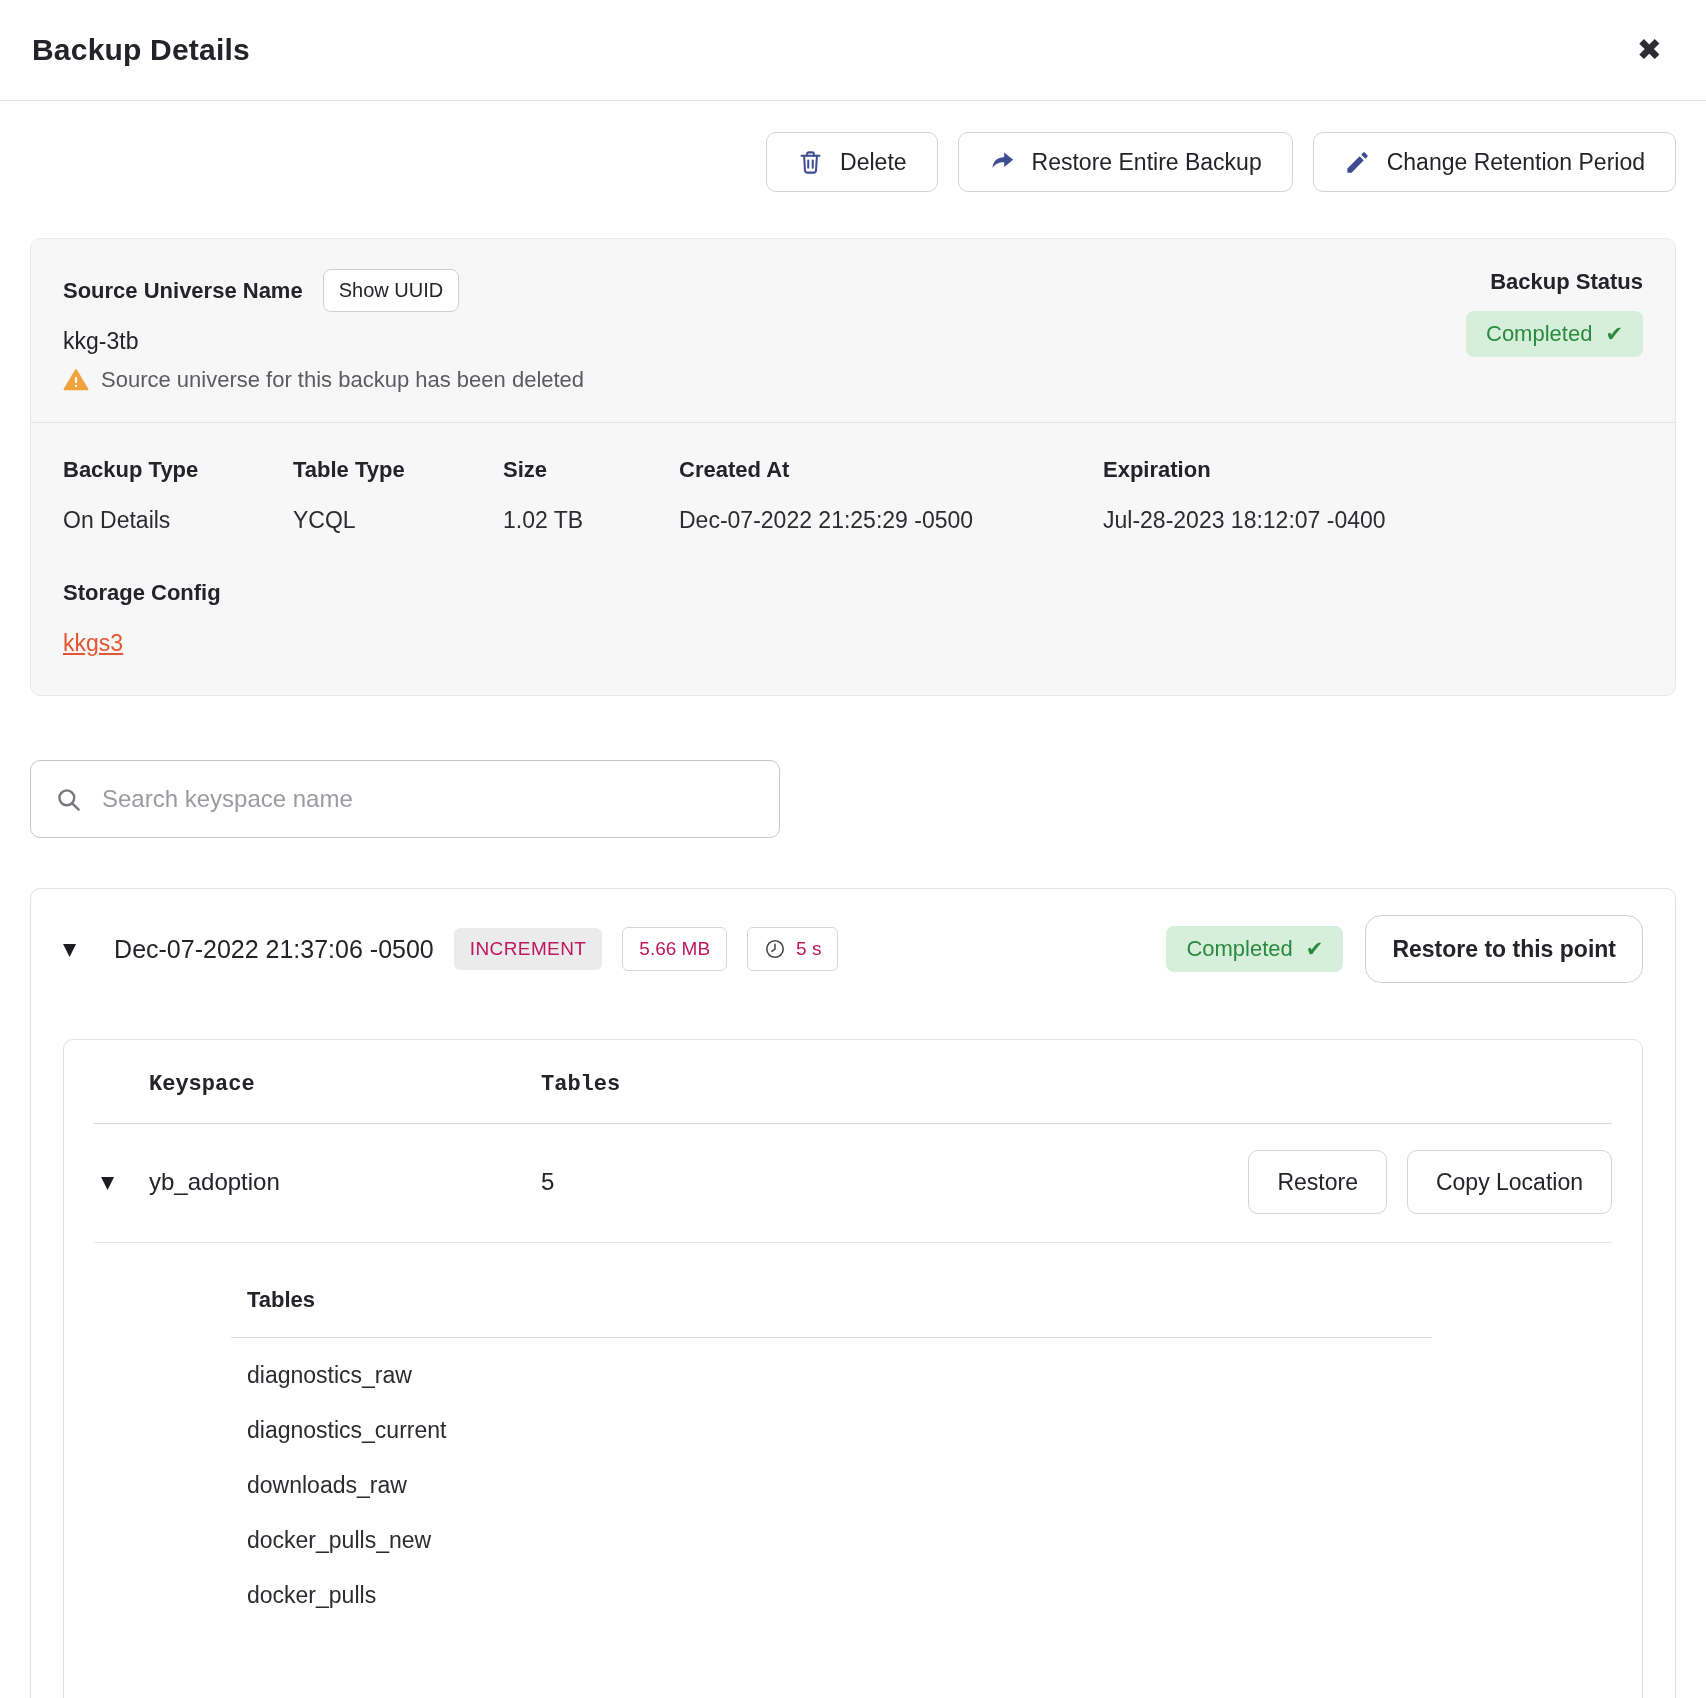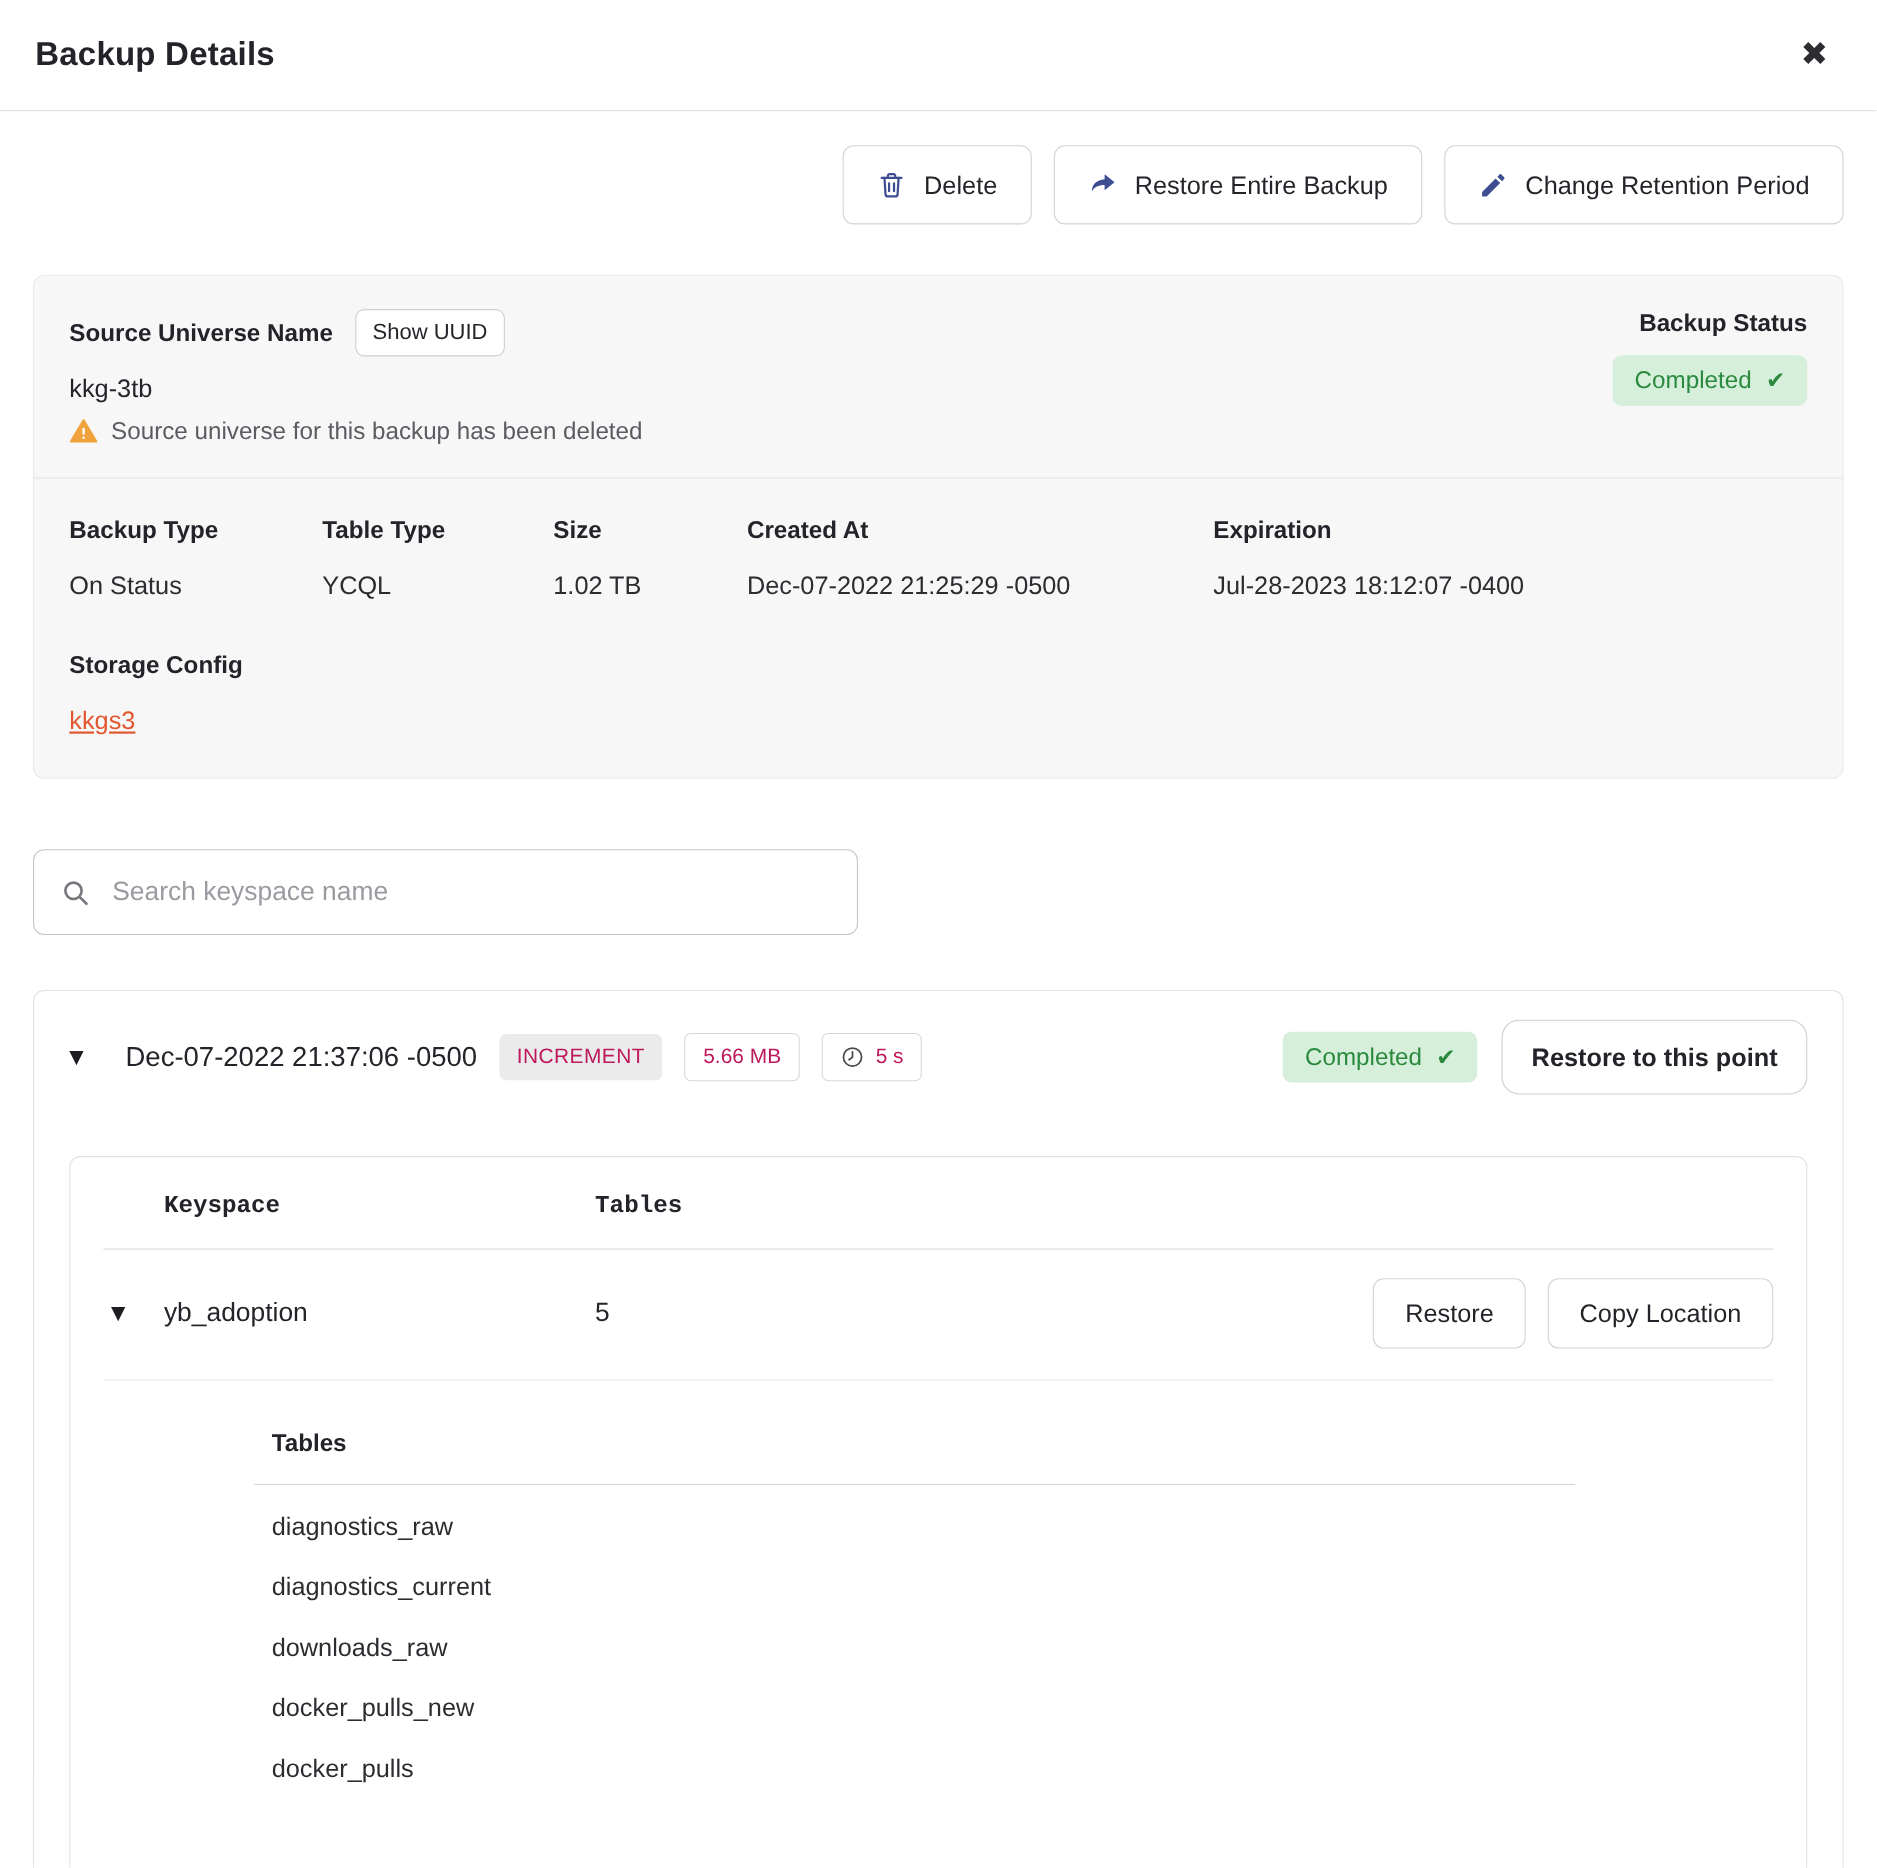--- a/index.html
+++ b/index.html
@@ -18,21 +18,21 @@
   .modal-title { font-size:30px; font-weight:700; letter-spacing:.2px; }
   .close-btn {
     font-size:30px; font-weight:700; color:#2c2c31; cursor:pointer; line-height:1;
     background:none; border:none; padding:4px; font-family:"DejaVu Sans", sans-serif;
   }
 
   
   .actions { display:flex; justify-content:flex-end; gap:20px; padding:31px 30px 0; }
   .btn {
     display:inline-flex; align-items:center; gap:16px; background:#fff;
-    border:1px solid #d4d4d7; border-radius:10px; height:72px; padding:0 30px;
+    border:1px solid #d4d4d7; border-radius:10px; height:60px; padding:0 30px;
     font-size:23px; color:#232329; cursor:pointer; font-family:inherit;
   }
   .btn .b-icon { color:var(--icon_accent,#3e4d92); }
   .btn .b-icon svg { width:27px; height:27px; }
 
   
   .summary-panel {
     margin:46px 30px 0; background:#f7f7f8; border:1px solid #e9e9eb; border-radius:10px;
   }
   .summary-top {
@@ -179,21 +179,21 @@
         <span>Completed</span>
         <span class="check">✔</span>
       </div>
     </div>
   </div>
 
   <div class="summary-fields">
     <div class="fields-grid">
       <div>
         <div class="label">Backup Type</div>
-        <div class="field-value">On Status</div>
+        <div class="field-value">On Details</div>
       </div>
       <div>
         <div class="label">Table Type</div>
         <div class="field-value">YCQL</div>
       </div>
       <div>
         <div class="label">Size</div>
         <div class="field-value">1.02 TB</div>
       </div>
       <div>

